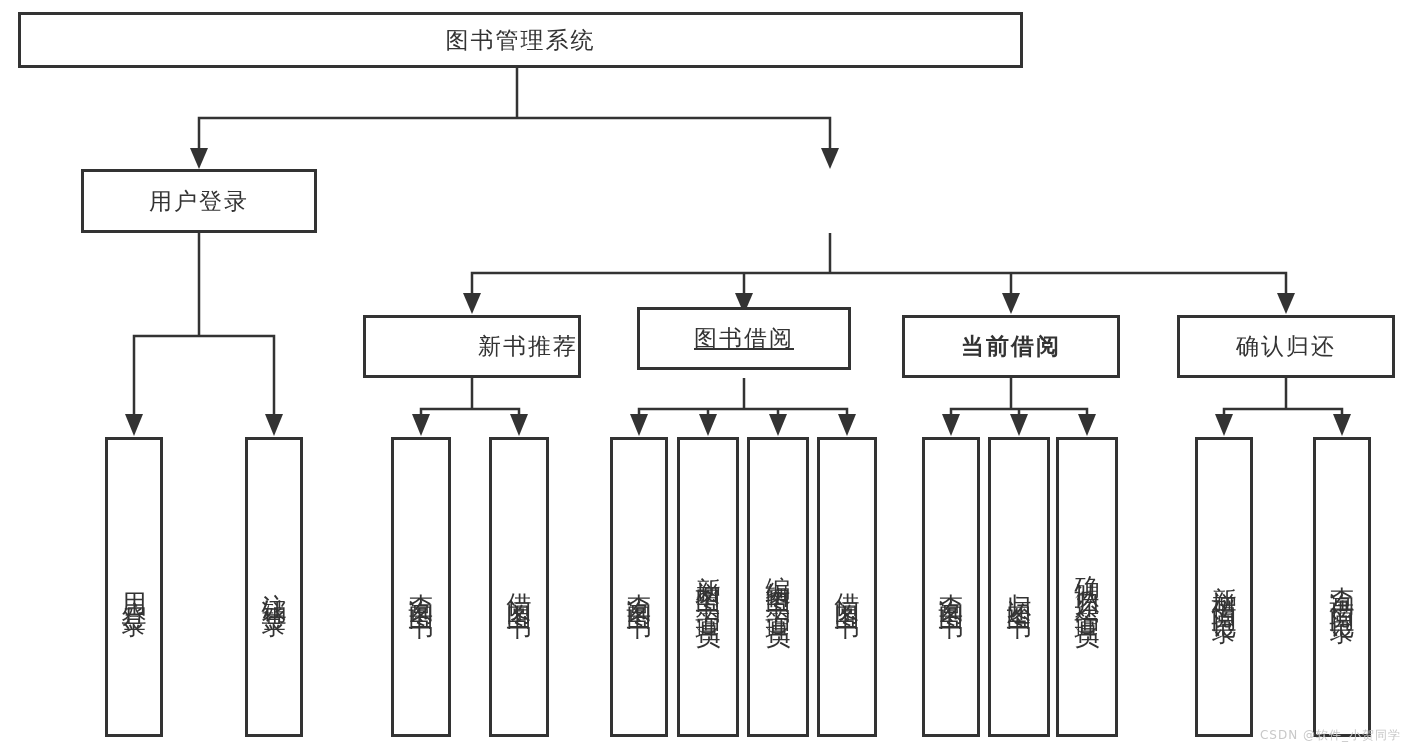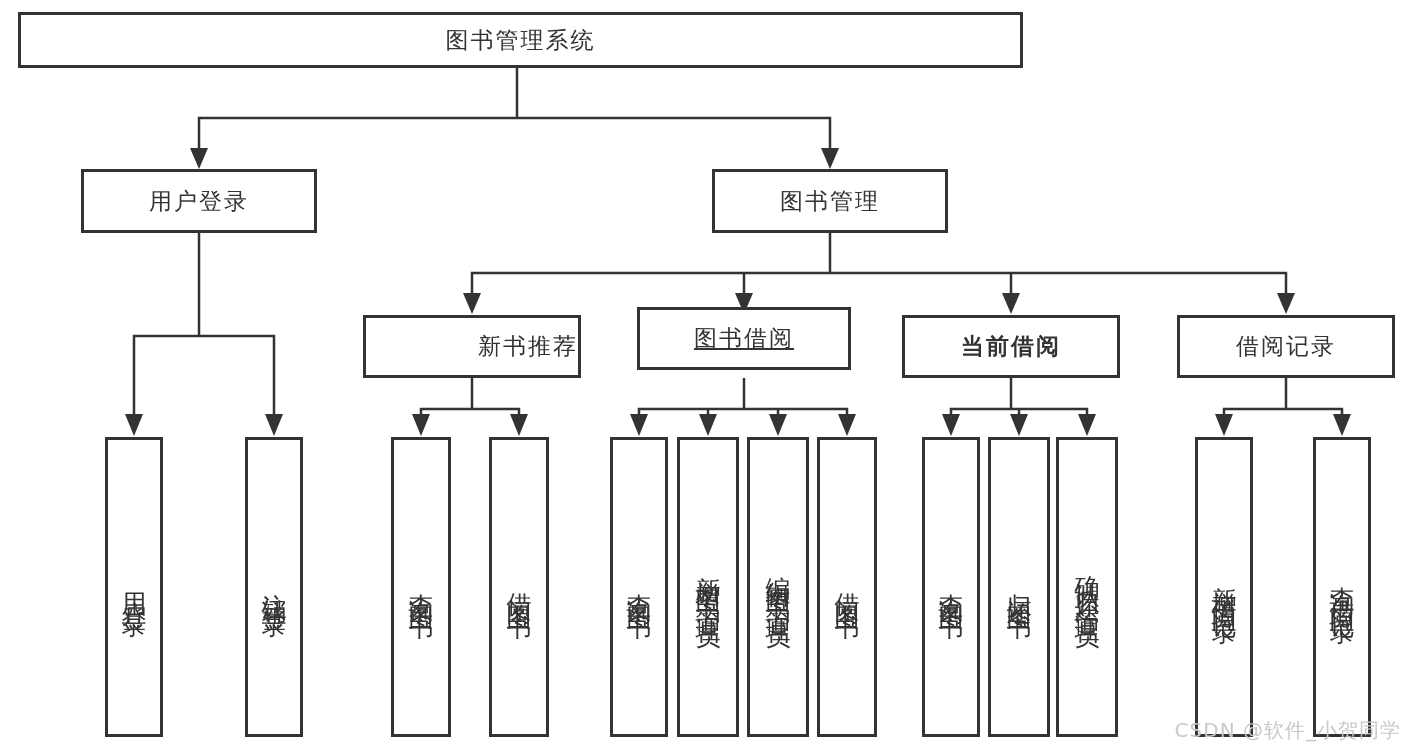--- a/index.html
+++ b/index.html
@@ -27,21 +27,21 @@
     border:3px solid #333333;
     background:#ffffff;
     display:flex;align-items:center;justify-content:center;
     writing-mode:vertical-rl;text-orientation:mixed;
     font-size:25px;letter-spacing:7px;line-height:1;
     color:#333333;
     z-index:2;
   }
   .watermark{
     position:absolute;right:4px;bottom:3px;
-    color:#c8c8c8;font-size:20px;letter-spacing:1px;
+    color:#c8c8c8;font-size:12px;letter-spacing:1px;
     z-index:5;white-space:nowrap;
   }
 </style>
 </head>
 <body>
 
 <div class="canvas">
 
   <svg class="wires" width="1405" height="747" viewBox="0 0 1405 747">
     <g stroke="#333333" stroke-width="2.5" fill="none">
@@ -90,35 +90,32 @@
     </g>
   </svg>
 
   <div class="node" style="left:18px;top:12px;width:1005px;height:56px;">
     <span>图书管理系统</span>
   </div>
 
   <div class="node" style="left:81px;top:169px;width:236px;height:64px;">
     <span>用户登录</span>
   </div>
-  <div class="node" style="left:712px;top:169px;width:236px;height:64px;">
-    <span>图书管理</span>
-  </div>
 
   <div class="node" style="left:363px;top:315px;width:218px;height:63px;justify-content:flex-end;">
     <span>新书推荐</span>
   </div>
   <div class="node" style="left:637px;top:307px;width:214px;height:63px;text-decoration:underline;">
     <span>图书借阅</span>
   </div>
   <div class="node" style="left:902px;top:315px;width:218px;height:63px;font-weight:bold;">
     <span>当前借阅</span>
   </div>
   <div class="node" style="left:1177px;top:315px;width:218px;height:63px;">
-    <span>借阅记录</span>
+    <span>确认归还</span>
   </div>
 
   <div class="leaf" style="left:105px;width:58px;">
     <span>用户登录</span>
   </div>
   <div class="leaf" style="left:245px;width:58px;">
     <span>注销登录</span>
   </div>
 
   <div class="leaf" style="left:391px;width:60px;">

